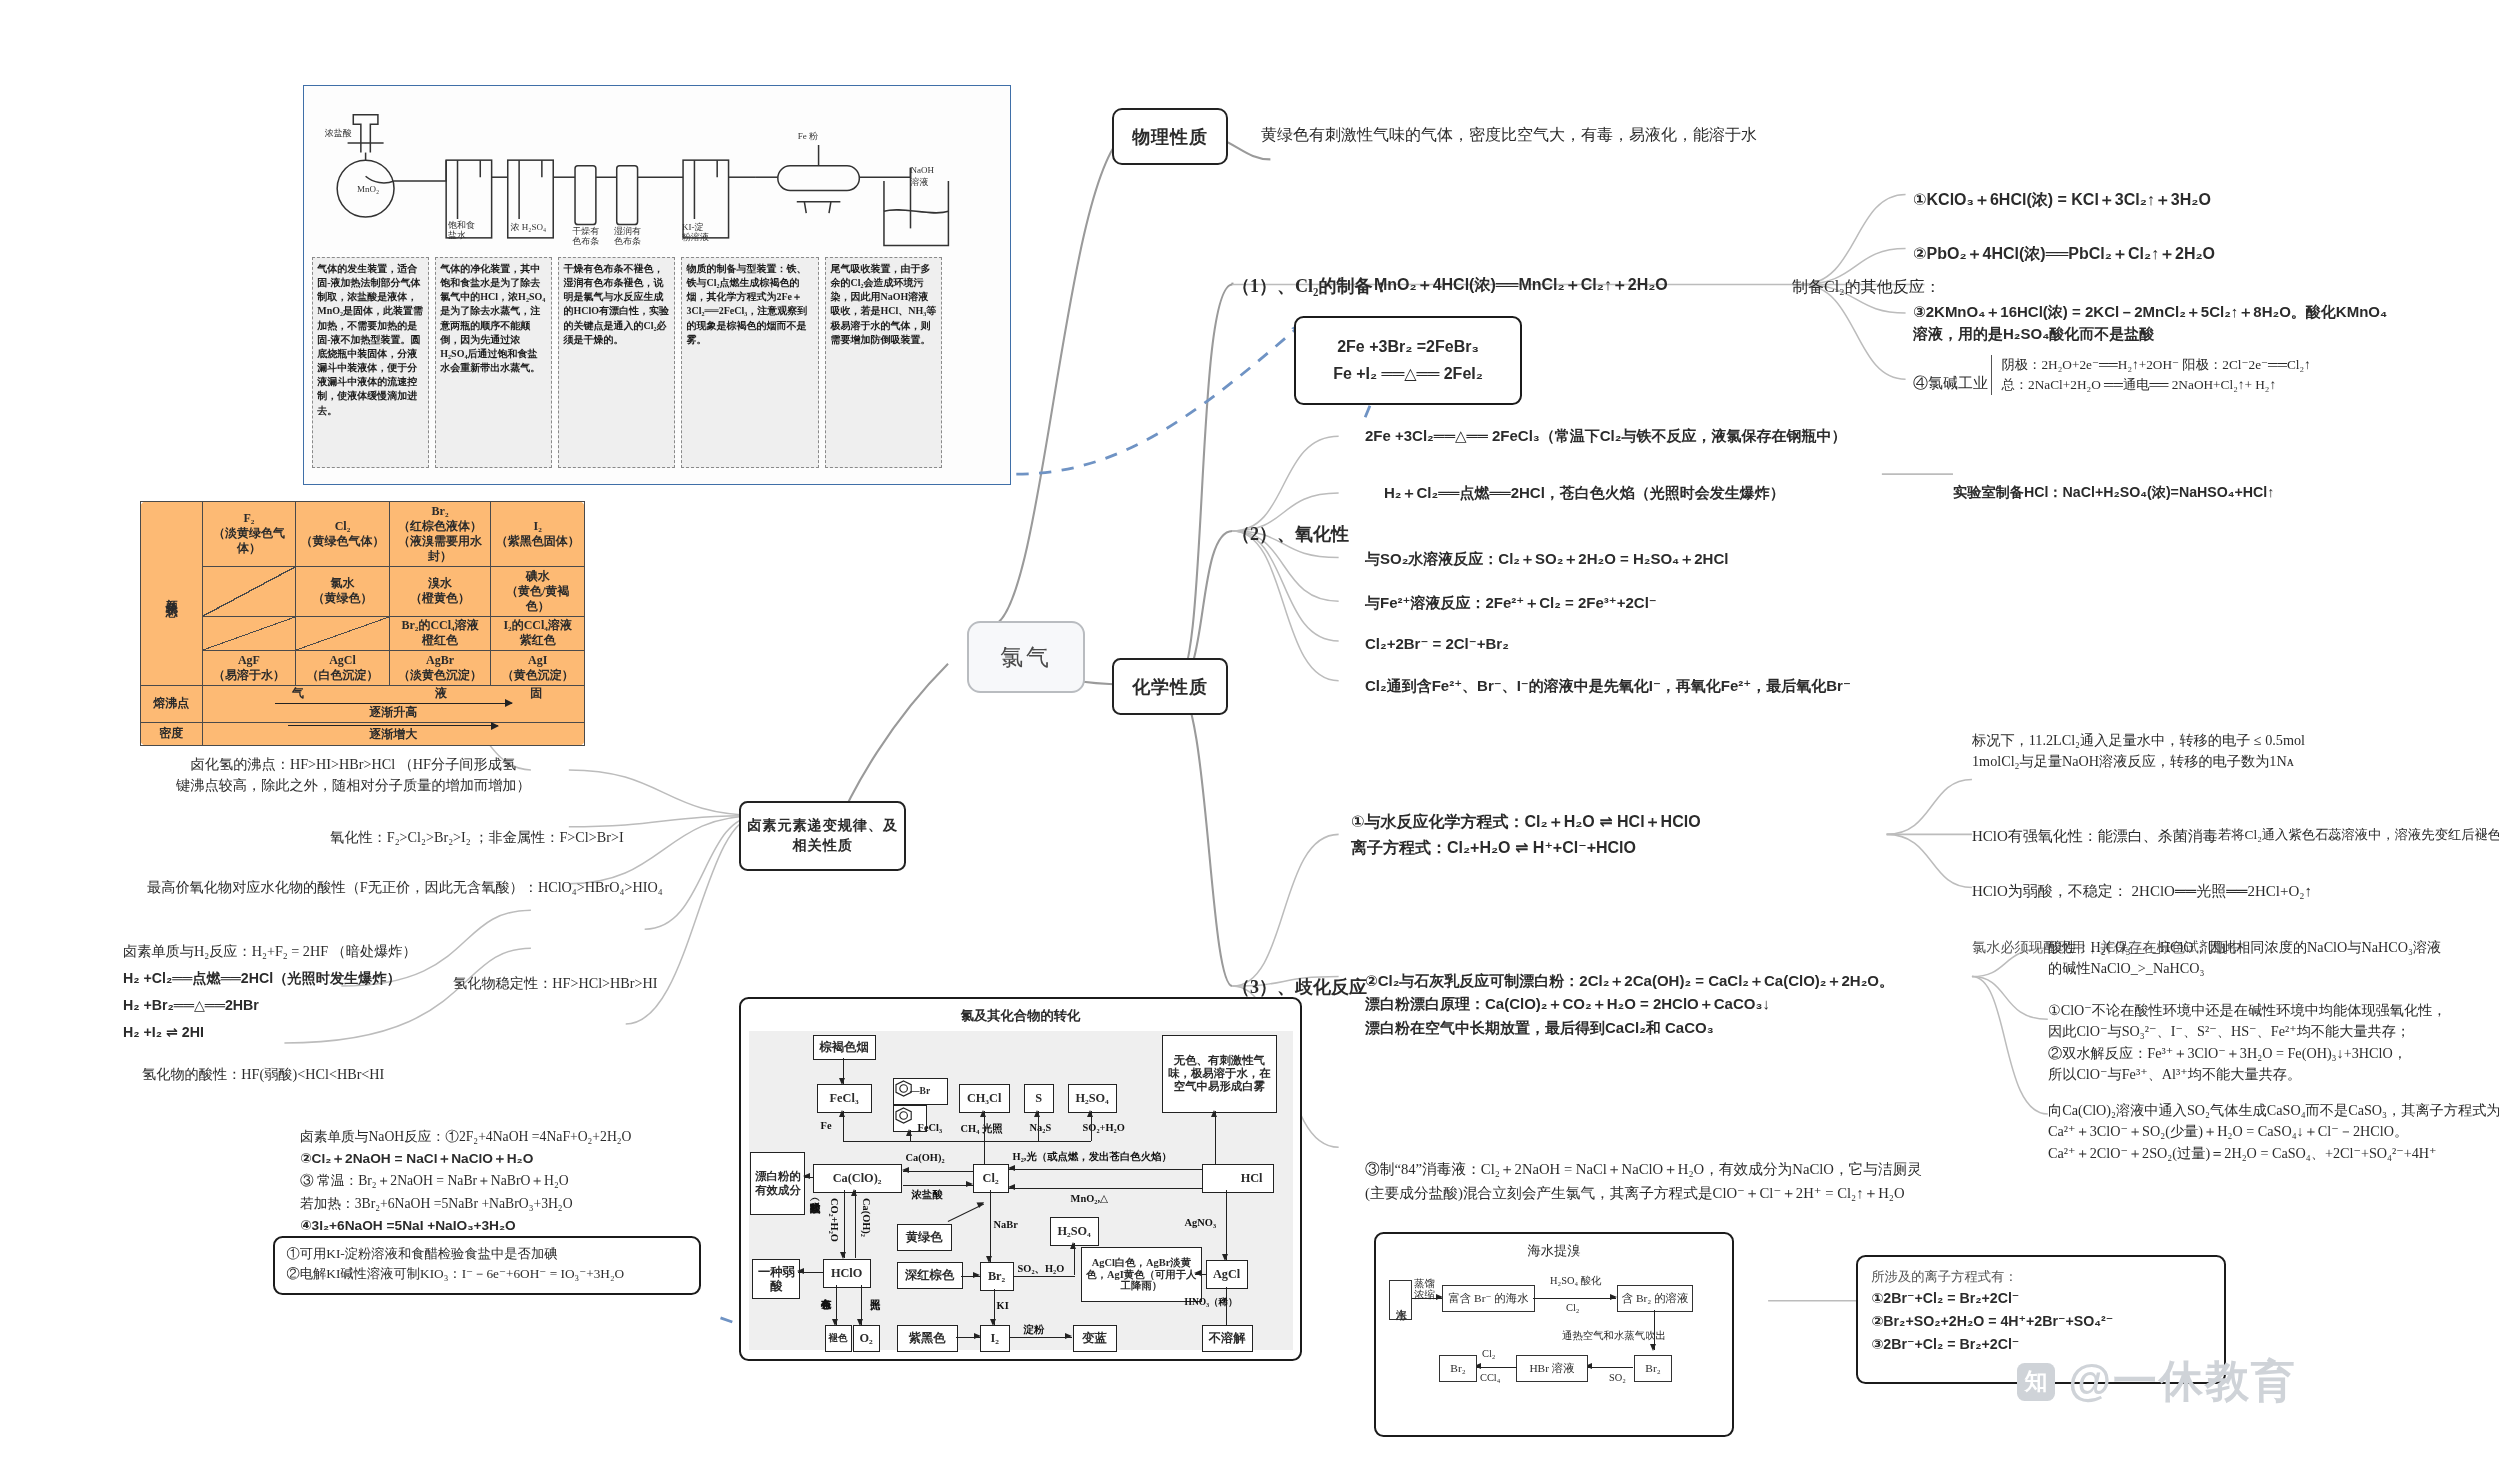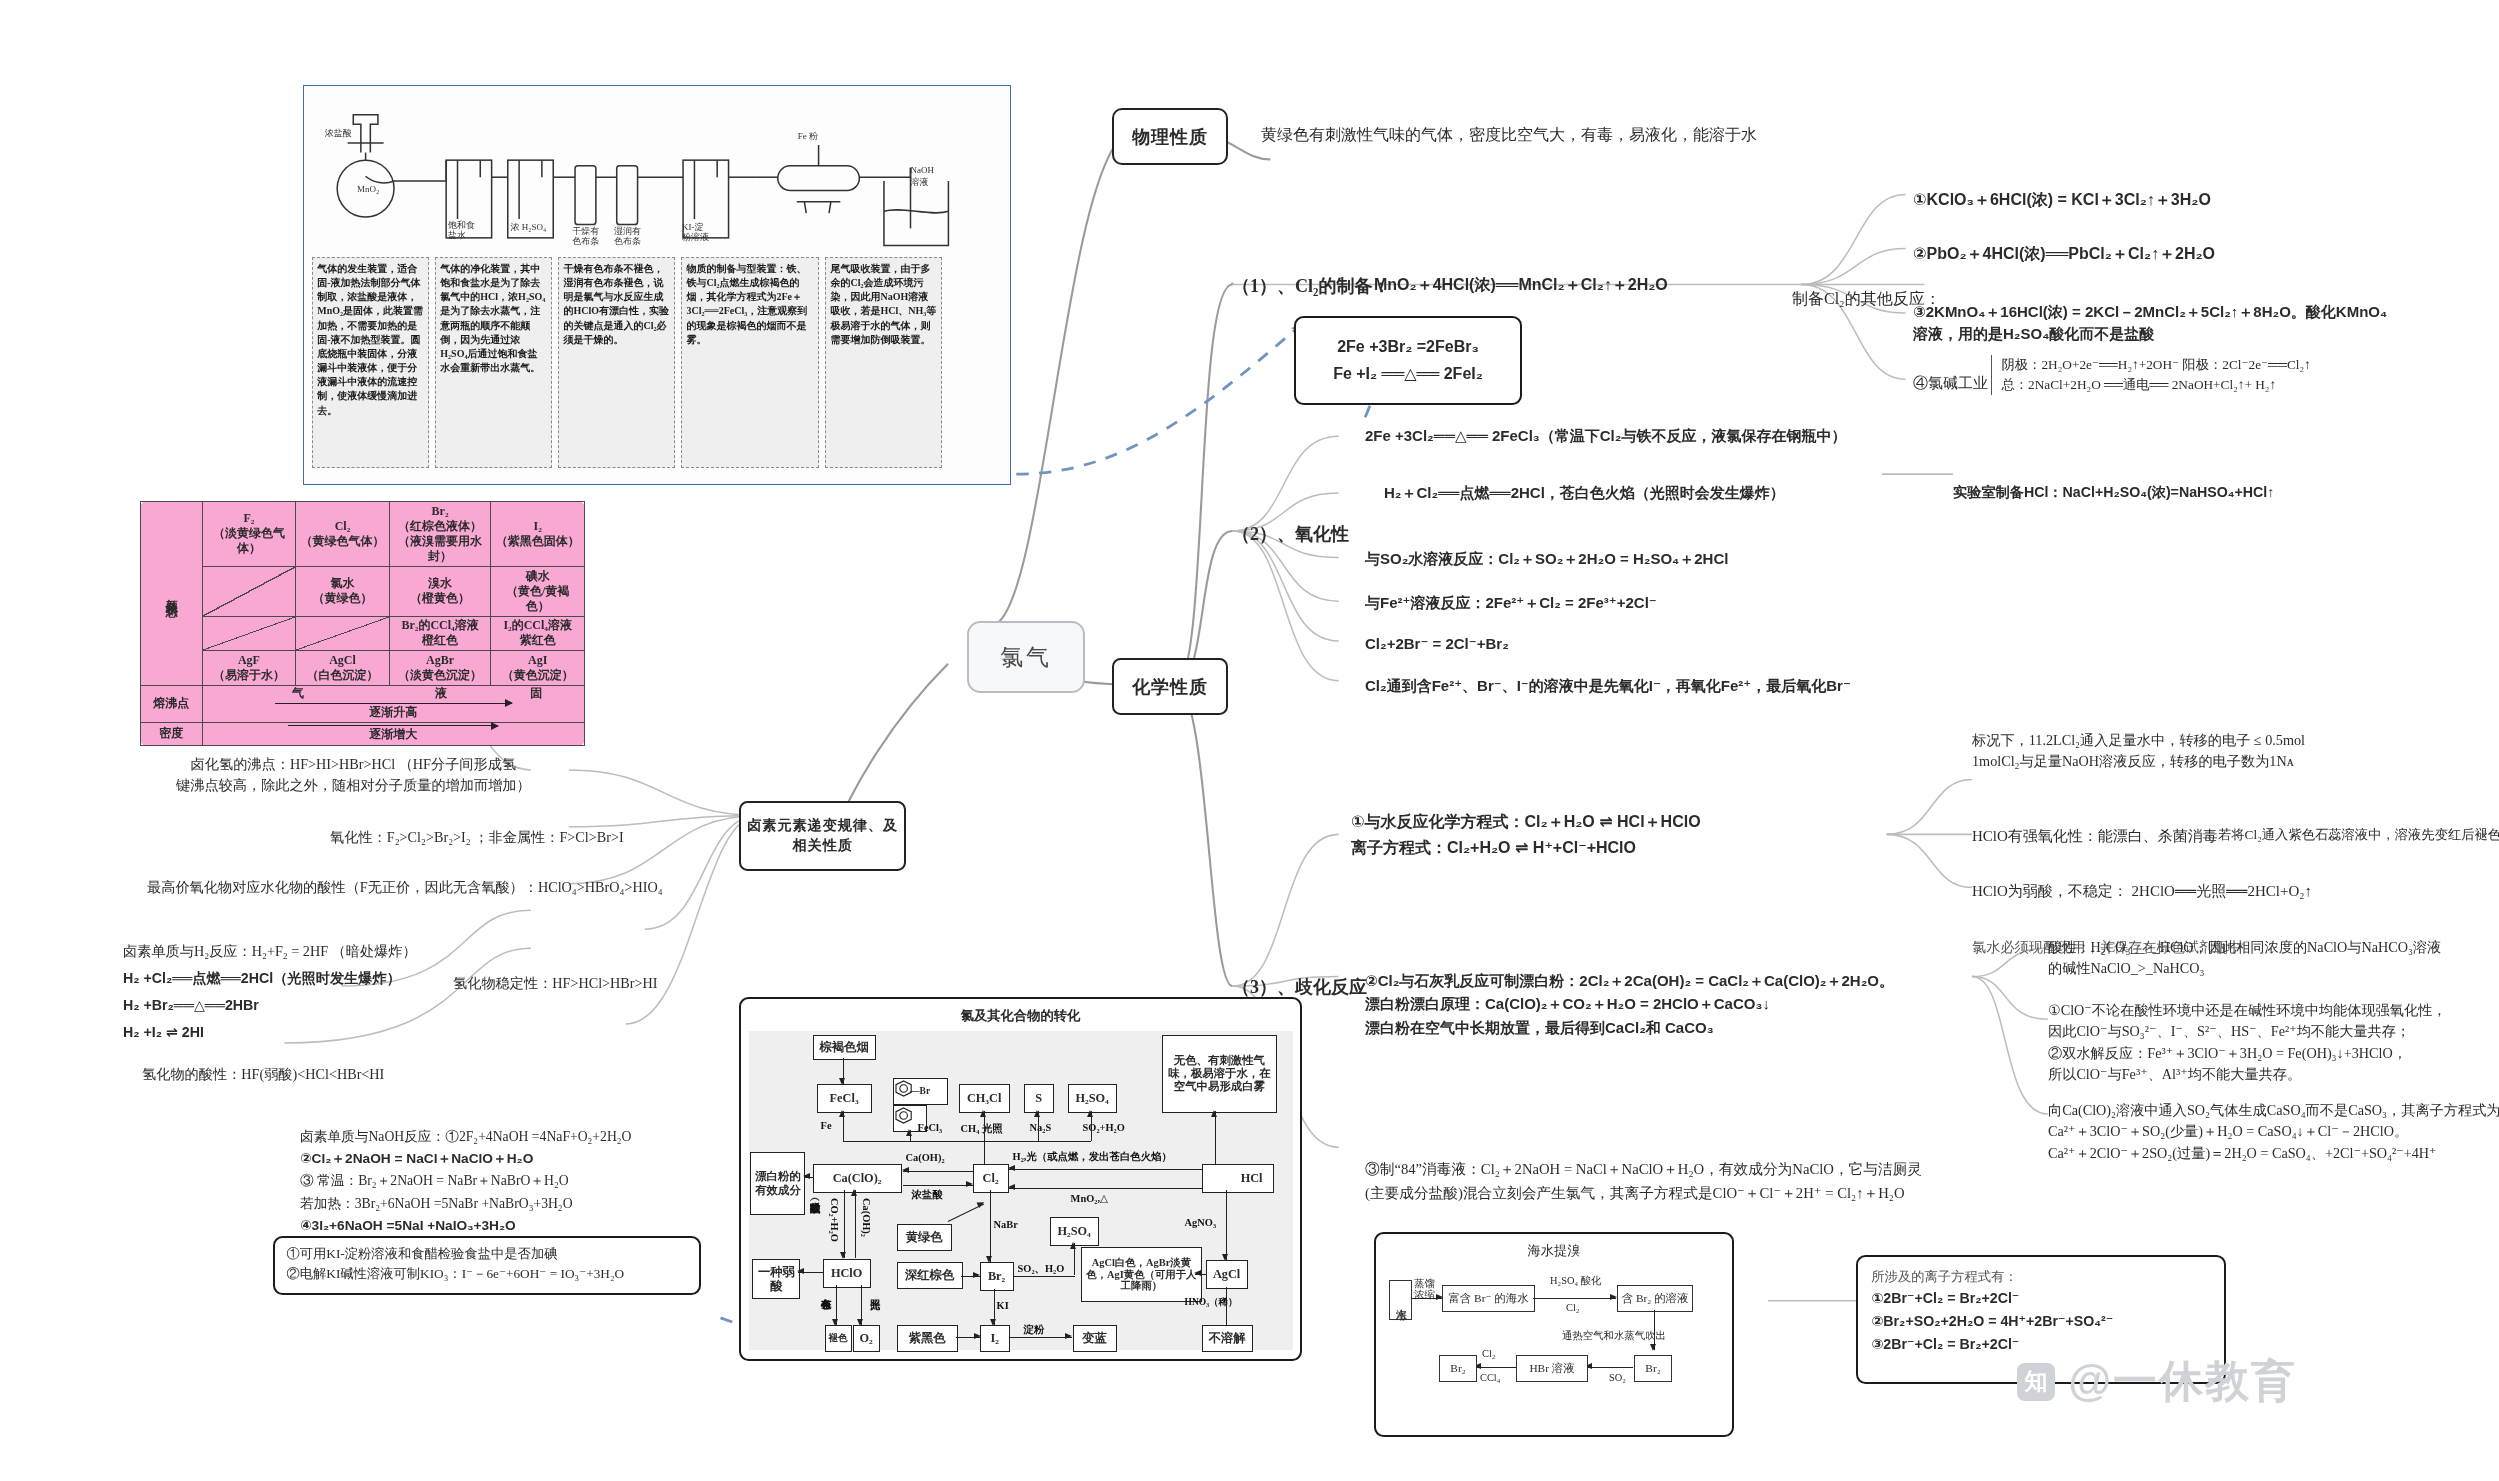--- a/index.html
+++ b/index.html
@@ -18,21 +18,21 @@
   .bold{font-weight:bold;}
   .sans{font-family:"Liberation Sans","DejaVu Sans",sans-serif;}
   
   .framedbox{border:2.8px solid #1b1b1b;border-radius:9.5px;background:#fff;}
   
   #apparatus{border:1.9px solid #3f6fa8;background:#fdfdfd;}
   .appcell{border:0.9px dashed #8a8a8a;background:#efefef;}
   .appcap{font-size:10px;line-height:1.42;padding:3.8px 4.7px;color:#1d1d1d;
           font-family:"Liberation Serif",serif;font-weight:600;}
   
-  #haltable{border-collapse:collapse;background:#f9a8d4;font-size:12px;border-radius:7px;}
+  #haltable{border-collapse:collapse;background:#fdba74;font-size:12px;border-radius:7px;}
   #haltable td{border:0.9px solid #4a4a4a;text-align:center;padding:1.9px 2.8px;
      line-height:1.25;font-weight:bold;font-family:"Liberation Serif",serif;}
   .slash{position:relative;}
   .slash::after{content:"";position:absolute;left:0;top:0;width:100%;height:100%;
      background:linear-gradient(to bottom right,transparent 49.2%,#4a4a4a 49.2%,#4a4a4a 50.8%,transparent 50.8%);}
   .arrowrow{display:flex;flex-direction:column;align-items:center;}
   .arrowline{height:0.9px;background:#222;position:relative;}
   .arrowline::after{content:"";position:absolute;right:-0.9px;top:-3.8px;
       border-left:8.5px solid #222;border-top:4.3px solid transparent;border-bottom:4.3px solid transparent;}
   
@@ -135,21 +135,21 @@
   <span>化学性质</span>
 </div>
 <div class="abs pill" style="left:739px;top:801px;width:152px;height:66px;padding:0 5.7px;">
   <span class="wrap" style="font-size:14.2px;line-height:1.4;text-align:center;">卤素元素递变规律、及相关性质</span>
 </div>
 
 <div class="abs leafline" style="left:1261px;top:123px;font-size:16px;">黄绿色有刺激性气味的气体，密度比空气大，有毒，易液化，能溶于水</div>
 
 <div class="abs leafline bold" style="left:1232px;top:273px;font-size:18px;">（1）、Cl₂的制备：</div>
 <div class="abs leafline bold sans" style="left:1374px;top:273px;font-size:16px;">MnO₂＋4HCl(浓)══MnCl₂＋Cl₂↑＋2H₂O</div>
-<div class="abs leafline" style="left:1792px;top:287px;font-size:16px;">制备Cl₂的其他反应：</div>
+<div class="abs leafline" style="left:1792px;top:275px;font-size:16px;">制备Cl₂的其他反应：</div>
 
 <div class="abs leafline bold sans" style="left:1913px;top:188px;font-size:16px;">①KClO₃＋6HCl(浓) = KCl＋3Cl₂↑＋3H₂O</div>
 <div class="abs leafline bold sans" style="left:1913px;top:242px;font-size:16px;">②PbO₂＋4HCl(浓)══PbCl₂＋Cl₂↑＋2H₂O</div>
 <div class="abs leafline wrap bold sans" style="left:1913px;top:301px;width:483px;font-size:15px;line-height:1.45;">③2KMnO₄＋16HCl(浓) = 2KCl－2MnCl₂＋5Cl₂↑＋8H₂O。酸化KMnO₄溶液，用的是H₂SO₄酸化而不是盐酸</div>
 <div class="abs leafline" style="left:1913px;top:372px;font-size:15px;">④氯碱工业</div>
 <div class="abs" style="left:1991px;top:355px;border-left:1.9px solid #555;padding-left:9.5px;">
   <div class="leafline" style="font-size:13.3px;">阴极：2H₂O+2e⁻══H₂↑+2OH⁻    阳极：2Cl⁻2e⁻══Cl₂↑</div>
   <div class="leafline" style="font-size:13.3px;">总：2NaCl+2H₂O ══通电══ 2NaOH+Cl₂↑+ H₂↑</div>
 </div>
 

